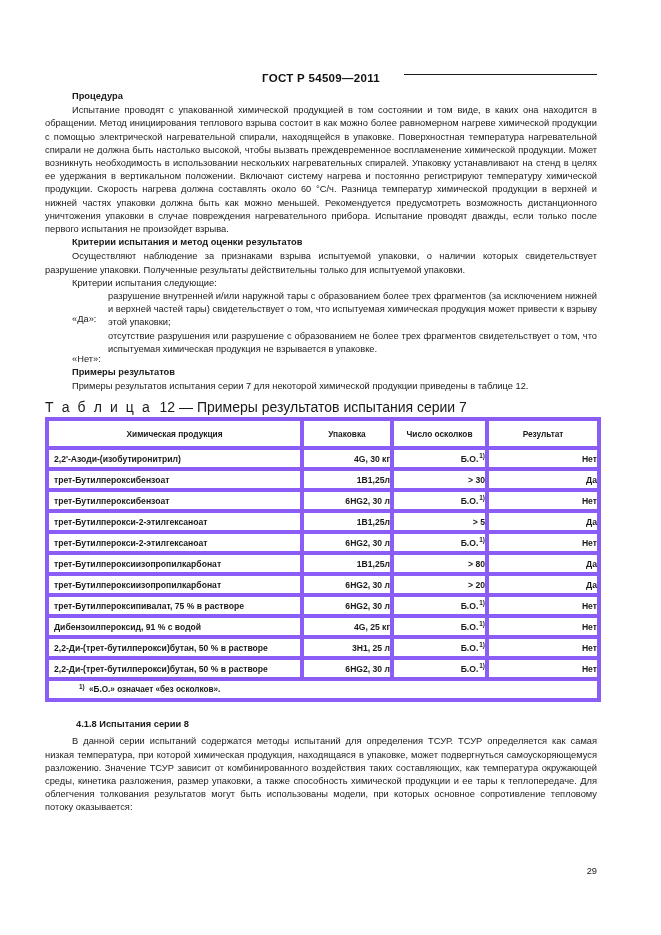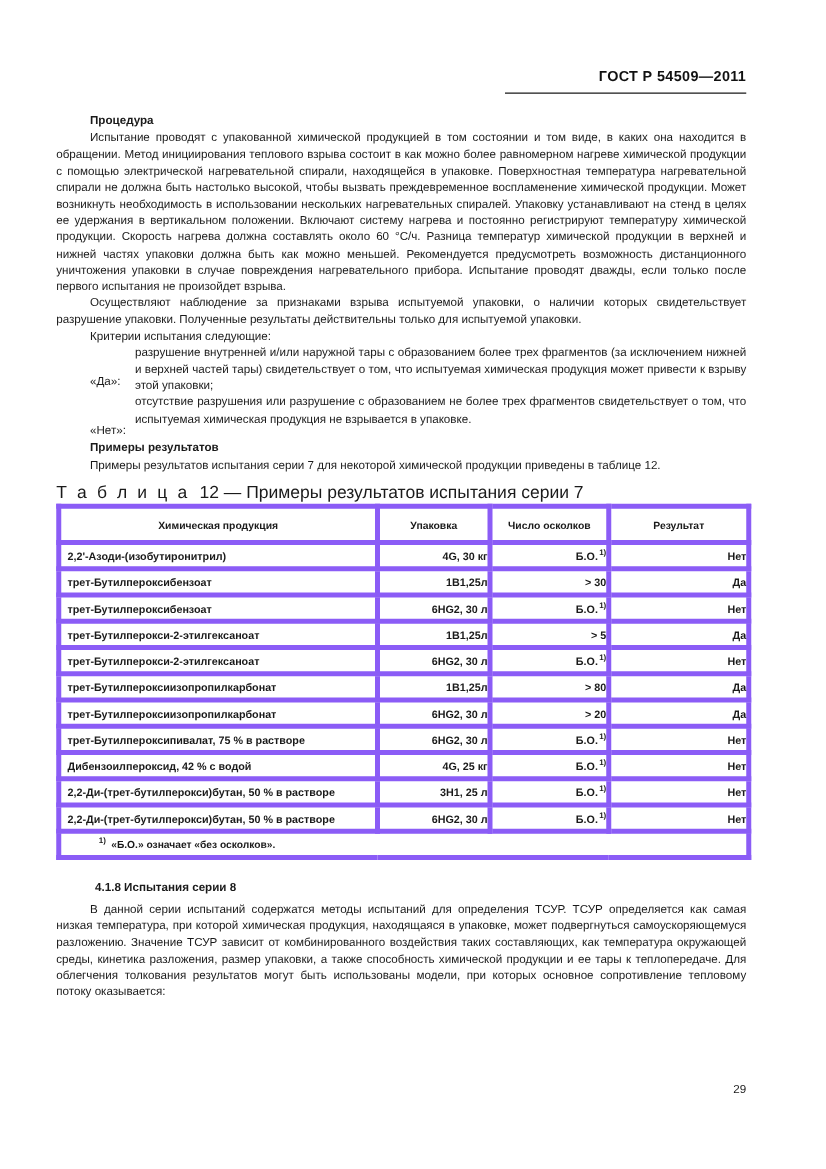--- a/index.html
+++ b/index.html
@@ -20,23 +20,23 @@
     left: 0; top: 0;
     width: 661px;
     height: 935px;
     background: #ffffff;
   }
 
   
   .header-area {
     position: absolute;
     left: 45px;
-    top: 52px;
+    top: 68px;
     width: 552px;
-    text-align: right;
+    text-align: center;
   }
   .header-title {
     font-size: 11.5px;
     font-weight: bold;
     letter-spacing: 0.3px;
     color: #111;
     display: inline-block;
   }
   .header-rule {
     position: absolute;
@@ -173,20 +173,21 @@
   <div class="header-area">
     <span class="header-title">ГОСТ Р 54509—2011</span>
   </div>
   <div class="header-rule"></div>
 
   <div class="content">
 
     <p class="h-bold">Процедура</p>
     <p class="para">Испытание проводят с упакованной химической продукцией в том состоянии и том виде, в каких она находится в обращении. Метод инициирования теплового взрыва состоит в как можно более равномерном нагреве химической продукции с помощью электрической нагревательной спирали, находящейся в упаковке. Поверхностная температура нагревательной спирали не должна быть настолько высокой, чтобы вызвать преждевременное воспламенение химической продукции. Может возникнуть необходимость в использовании нескольких нагревательных спиралей. Упаковку устанавливают на стенд в целях ее удержания в вертикальном положении. Включают систему нагрева и постоянно регистрируют температуру химической продукции. Скорость нагрева должна составлять около 60 °С/ч. Разница температур химической продукции в верхней и нижней частях упаковки должна быть как можно меньшей. Рекомендуется предусмотреть возможность дистанционного уничтожения упаковки в случае повреждения нагревательного прибора. Испытание проводят дважды, если только после первого испытания не произойдет взрыва.</p>
 
+    <p class="h-bold">Критерии испытания и метод оценки результатов</p>
     <p class="para">Осуществляют наблюдение за признаками взрыва испытуемой упаковки, о наличии которых свидетельствует разрушение упаковки. Полученные результаты действительны только для испытуемой упаковки.</p>
     <p class="para">Критерии испытания следующие:</p>
 
     <div class="crit-list">
       <div class="crit-row">
         <div class="crit-term">«Да»:</div>
         <div class="crit-def">разрушение внутренней и/или наружной тары с образованием более трех фрагментов (за исключением нижней и верхней частей тары) свидетельствует о том, что испытуемая химическая продукция может привести к взрыву этой упаковки;</div>
       </div>
       <div class="crit-row">
         <div class="crit-term">«Нет»:</div>
@@ -263,21 +264,21 @@
             <td class="c-frag"><span>&gt; 20</span></td>
             <td class="c-res">Да</td>
           </tr>
           <tr>
             <td class="c-name">трет-Бутилпероксипивалат, 75 % в растворе</td>
             <td class="c-pack">6HG2, 30 л</td>
             <td class="c-frag"><span>Б.О.</span><span class="fn-ref">1)</span></td>
             <td class="c-res">Нет</td>
           </tr>
           <tr>
-            <td class="c-name">Дибензоилпероксид, 42 % с водой</td>
+            <td class="c-name">Дибензоилпероксид, 91 % с водой</td>
             <td class="c-pack">4G, 25 кг</td>
             <td class="c-frag"><span>Б.О.</span><span class="fn-ref">1)</span></td>
             <td class="c-res">Нет</td>
           </tr>
           <tr>
             <td class="c-name">2,2-Ди-(трет-бутилперокси)бутан, 50 % в растворе</td>
             <td class="c-pack">3Н1, 25 л</td>
             <td class="c-frag"><span>Б.О.</span><span class="fn-ref">1)</span></td>
             <td class="c-res">Нет</td>
           </tr>

